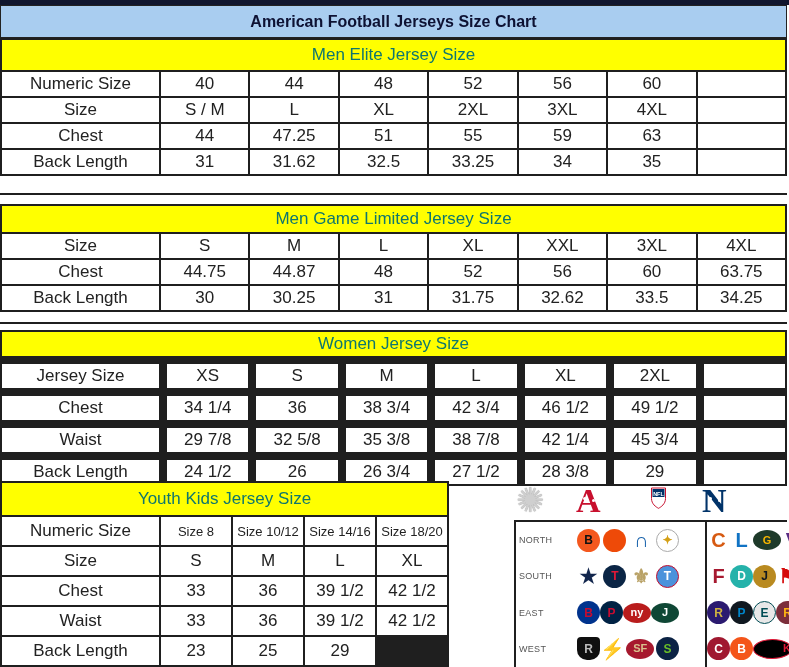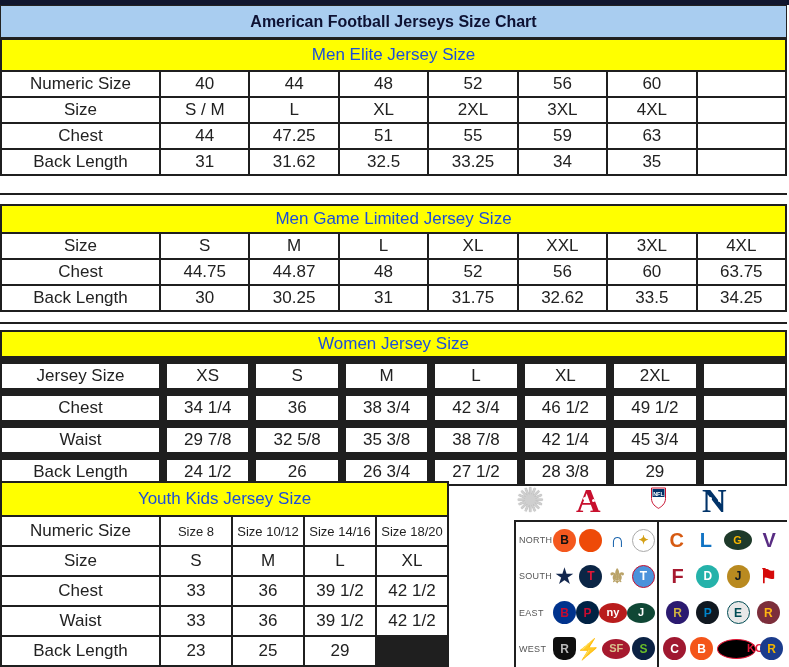--- a/index.html
+++ b/index.html
@@ -6,21 +6,21 @@
   .page{position:relative;width:789px;height:667px;background:#fff;overflow:hidden;
         font-family:"Liberation Sans",sans-serif;}
   .top-rule{position:absolute;left:0;top:0;width:789px;height:5px;background:#10162e;}
   .title{position:absolute;left:0;top:5px;width:787px;height:33px;box-sizing:border-box;
          background:var(--title_bg);border:1px solid #222;display:flex;align-items:center;
          justify-content:center;font-weight:bold;font-size:16px;color:var(--title_fg);}
   #tables{position:absolute;inset:0;}
   .tbl{position:absolute;display:grid;background:var(--border);gap:2px;padding:2px;
        box-sizing:border-box;}
   .band{background:var(--section_bg);display:flex;align-items:center;justify-content:center;
-        font-size:17px;color:#1d4ed8;}
+        font-size:17px;color:#0f766e;}
   .cell{background:#fff;display:flex;align-items:center;justify-content:center;
         font-size:17px;color:var(--cell_fg);white-space:nowrap;overflow:hidden;}
   .cell.small{font-size:13px;}
   .rule{position:absolute;left:0;width:787px;height:2px;background:var(--border);}
   .r1{top:193px;} .r2{top:322px;}
   
   .logos{position:absolute;left:514px;top:484px;width:273px;height:183px;}
   .logo-head{position:relative;height:36px;}
   .starburst{position:absolute;left:2px;top:-4px;font-size:34px;color:#cfcfcf;
              text-shadow:0 0 1px #909090;}
@@ -28,21 +28,21 @@
                font-weight:bold;font-size:34px;line-height:34px;text-align:center;}
   .conf-letter.afc{left:62px;color:var(--afc_red);}
   .conf-letter.nfc{left:188px;color:var(--nfc_blue);}
   .conf-letter i{position:absolute;width:3px;height:3px;background:#fff;border-radius:50%;}
   .conf-letter .d1{top:13px;left:7px;} .conf-letter .d2{top:21px;left:11px;}
   .conf-letter .d3{top:15px;left:16px;}
   .shield{position:absolute;left:136px;top:3px;}
   .logo-grid{position:absolute;top:36px;left:0;right:0;bottom:0;display:flex;
              flex-direction:column;border-top:2px solid var(--border);
              border-left:2px solid var(--border);}
-  .div-row{flex:1;display:flex;align-items:center;min-height:0;}
+  .div-row{flex:1;display:flex;align-items:center;min-height:0;gap:24px;}
   .div-label{width:34px;padding-left:3px;font-size:9px;color:#555;flex-shrink:0;
              letter-spacing:.3px;}
   .conf-a{width:104px;display:flex;align-items:center;justify-content:space-between;
           flex-shrink:0;padding-right:2px;box-sizing:border-box;}
   .conf-n{flex:1;align-self:stretch;border-left:2px solid var(--border);display:flex;
           align-items:center;justify-content:space-evenly;}
   .tlogo{width:23px;height:23px;border-radius:50%;display:flex;align-items:center;
          justify-content:center;font-weight:bold;font-size:12px;box-sizing:border-box;
          line-height:1;}
   .tlogo.oval{width:28px;height:20px;border-radius:50%;font-size:11px;}

